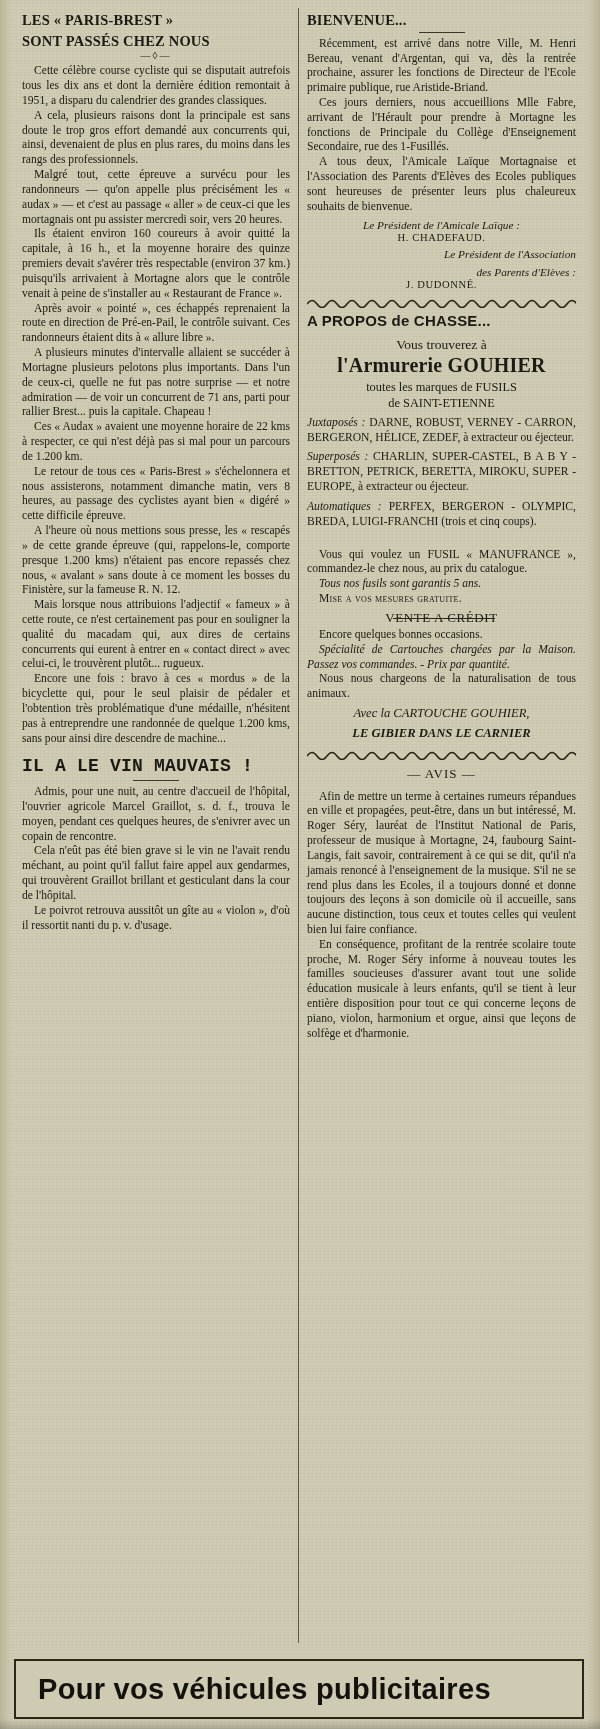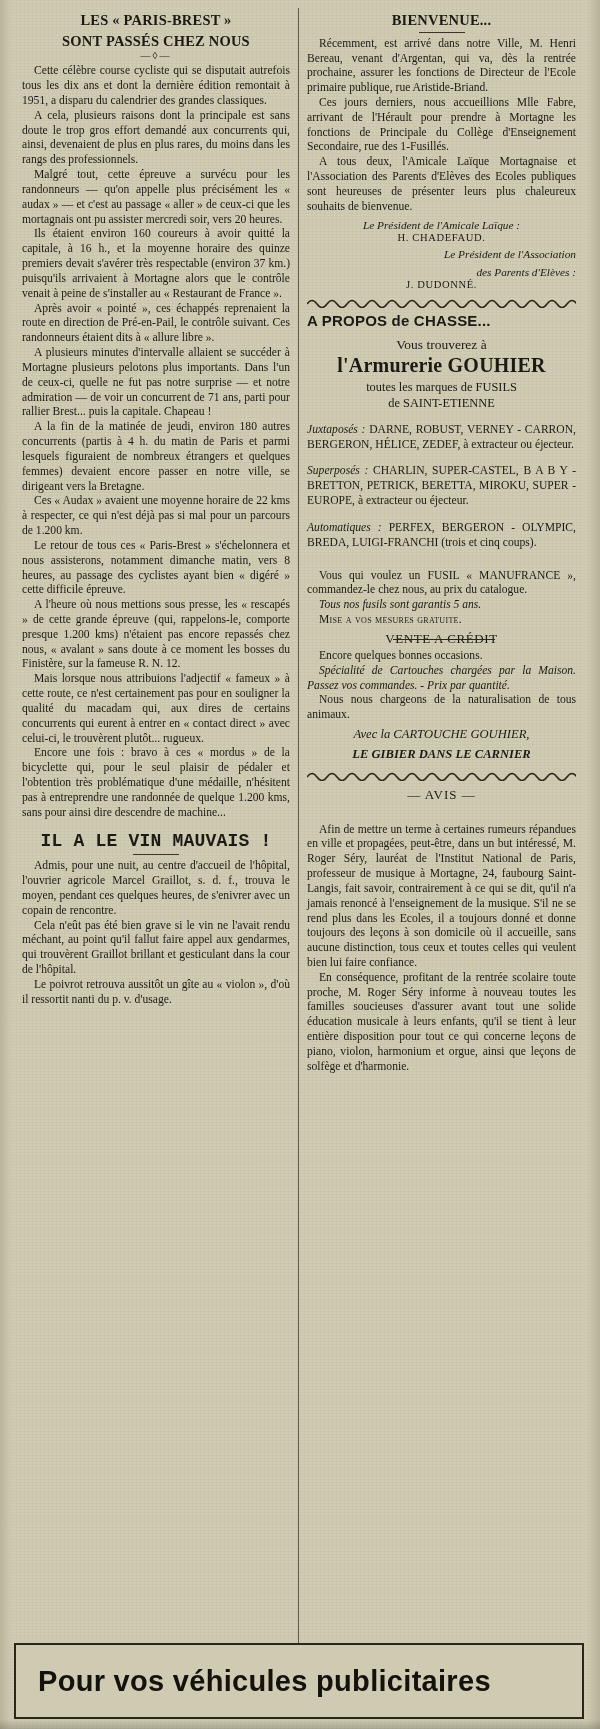--- a/index.html
+++ b/index.html
@@ -57,21 +57,21 @@
   .col {
     width: 50%;
     padding: 0 8px;
     box-sizing: border-box;
   }
   .col-left { border-right: 1px solid #5d5a48; }
   .art-title {
     font-size: 14.5px;
     font-weight: bold;
     line-height: 1.15;
-    text-align: center;
+    text-align: left;
     margin: 4px 0 0 0;
     letter-spacing: .2px;
   }
   .art-title.small {
     font-size: 18px;
     font-family: Liberation Mono, monospace;
   }
   .fleuron {
     text-align: center;
     font-size: 10px;
@@ -155,21 +155,21 @@
   .center-line {
     text-align: center;
     font-size: 12.4px;
     margin: 0;
     line-height: 1.3;
   }
   .cat-block {
     font-size: 11.6px;
     line-height: 1.3;
     text-align: justify;
-    margin: 11px 0 0 0;
+    margin: 4px 0 0 0;
   }
   .cat-label { font-style: italic; }
   .ital { font-style: italic; }
   .smallcaps {
     font-variant: small-caps;
     letter-spacing: .3px;
   }
   .credit-title {
     text-align: center;
     font-size: 13px;
@@ -190,28 +190,28 @@
     font-style: italic;
     text-align: center;
     font-size: 12.6px;
     line-height: 1.25;
     margin: 4px 0 0 0;
   }
   .avis-head {
     text-align: center;
     font-size: 13px;
     letter-spacing: 1px;
-    margin: 6px 0 20px 0;
+    margin: 6px 0 8px 0;
   }
   .banner {
     position: absolute;
     left: 14px;
     right: 16px;
     bottom: 10px;
-    height: 76px;
+    height: 60px;
     border: 2px solid #2a2718;
     background: #cfcbb2;
     display: flex;
     align-items: center;
     padding-left: 22px;
     box-sizing: border-box;
   }
   .banner-text {
     font-family: "Liberation Sans", sans-serif;
     font-weight: bold;
@@ -236,21 +236,20 @@
         <div class="art-title">LES « PARIS-BREST »</div>
         <div class="art-title">SONT PASSÉS CHEZ NOUS</div>
         <div class="fleuron">—◊—</div>
 
         <p class="body">Cette célèbre course cycliste qui se disputait autrefois tous les dix ans et dont la dernière édition remontait à 1951, a disparu du calendrier des grandes classiques.</p>
         <p class="body">A cela, plusieurs raisons dont la principale est sans doute le trop gros effort demandé aux concurrents qui, ainsi, devenaient de plus en plus rares, du moins dans les rangs des professionnels.</p>
         <p class="body">Malgré tout, cette épreuve a survécu pour les randonneurs — qu'on appelle plus précisément les « audax » — et c'est au passage « aller » de ceux-ci que les mortagnais ont pu assister mercredi soir, vers 20 heures.</p>
         <p class="body">Ils étaient environ 160 coureurs à avoir quitté la capitale, à 16 h., et la moyenne horaire des quinze premiers devait s'avérer très respectable (environ 37 km.) puisqu'ils arrivaient à Mortagne alors que le contrôle venait à peine de s'installer au « Restaurant de France ».</p>
         <p class="body">Après avoir « pointé », ces échappés reprenaient la route en direction de Pré-en-Pail, le contrôle suivant. Ces randonneurs étaient dits à « allure libre ».</p>
         <p class="body">A plusieurs minutes d'intervalle allaient se succéder à Mortagne plusieurs pelotons plus importants. Dans l'un de ceux-ci, quelle ne fut pas notre surprise — et notre admiration — de voir un concurrent de 71 ans, parti pour rallier Brest... puis la capitale. Chapeau !</p>
-        <p class="body">A la fin de la matinée de jeudi, environ 180 autres concurrents (partis à 4 h. du matin de Paris et parmi lesquels figuraient de nombreux étrangers et quelques femmes) devaient encore passer en notre ville, se dirigeant vers la Bretagne.</p>
         <p class="body">Ces « Audax » avaient une moyenne horaire de 22 kms à respecter, ce qui n'est déjà pas si mal pour un parcours de 1.200 km.</p>
         <p class="body">Le retour de tous ces « Paris-Brest » s'échelonnera et nous assisterons, notamment dimanche matin, vers 8 heures, au passage des cyclistes ayant bien « digéré » cette difficile épreuve.</p>
         <p class="body">A l'heure où nous mettions sous presse, les « rescapés » de cette grande épreuve (qui, rappelons-le, comporte presque 1.200 kms) n'étaient pas encore repassés chez nous, « avalant » sans doute à ce moment les bosses du Finistère, sur la fameuse R. N. 12.</p>
         <p class="body">Mais lorsque nous attribuions l'adjectif « fameux » à cette route, ce n'est certainement pas pour en souligner la qualité du macadam qui, aux dires de certains concurrents qui eurent à entrer en « contact direct » avec celui-ci, le trouvèrent plutôt... rugueux.</p>
         <p class="body">Encore une fois : bravo à ces « mordus » de la bicyclette qui, pour le seul plaisir de pédaler et l'obtention très problématique d'une médaille, n'hésitent pas à entreprendre une randonnée de quelque 1.200 kms, sans pour ainsi dire descendre de machine...</p>
       </div>
 
       <div>
         <div class="art-title small" style="margin-top:10px;">IL A LE VIN MAUVAIS !</div>
         <div class="rule-short"></div>

